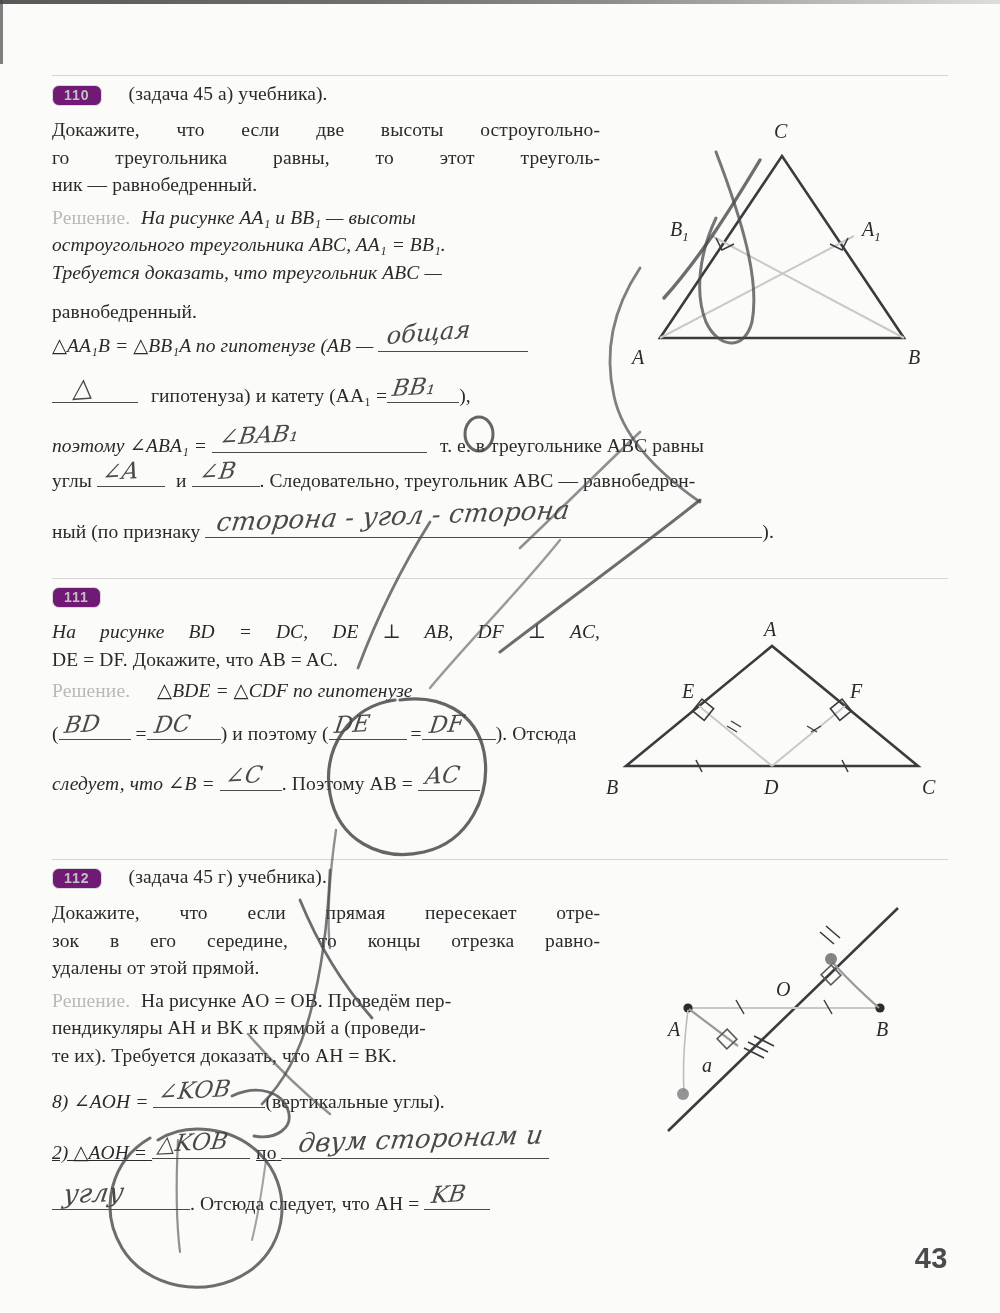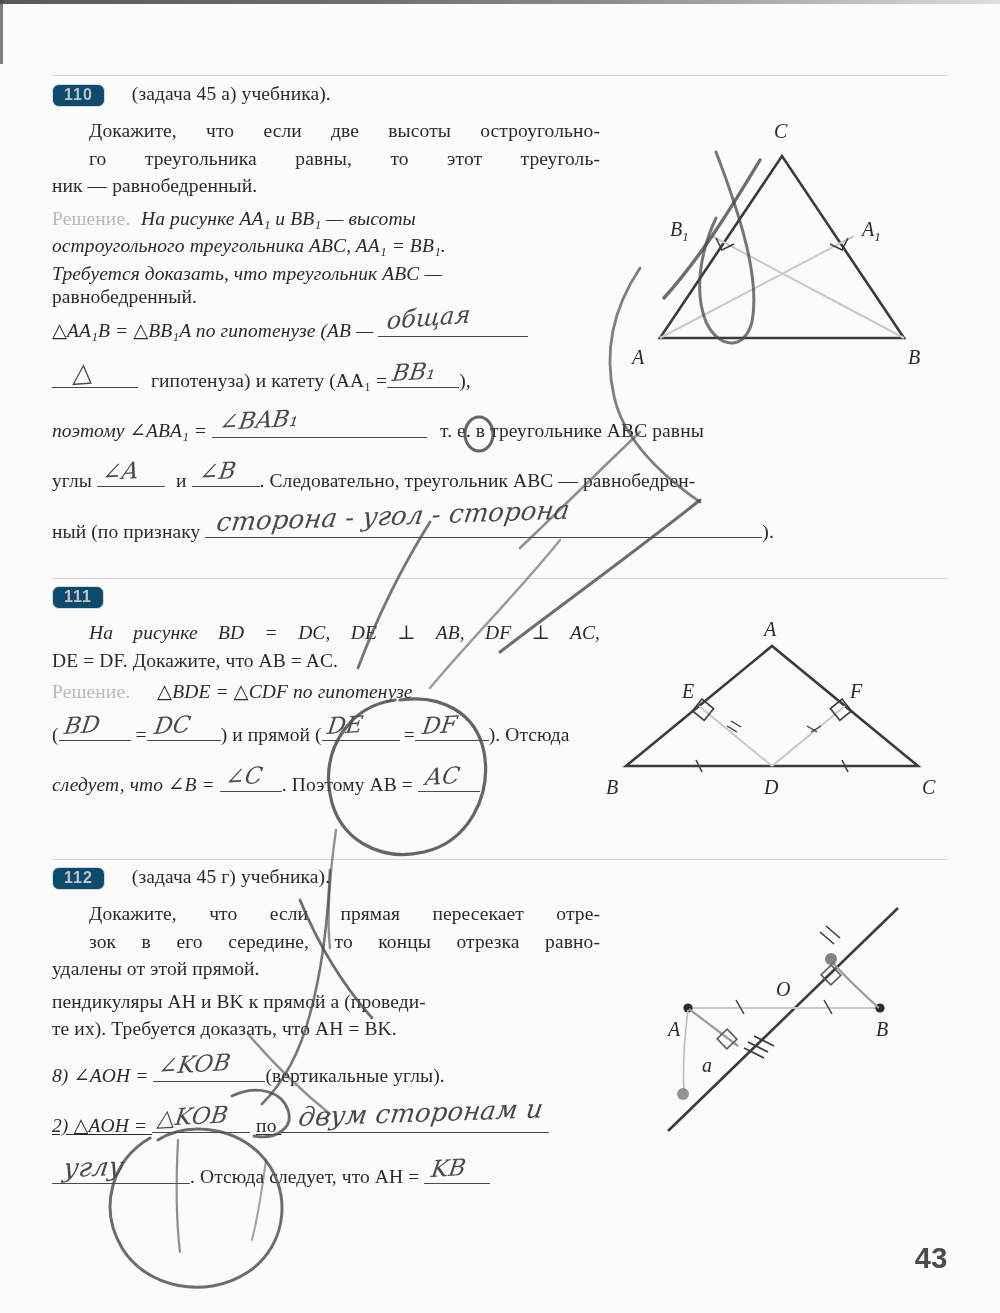--- a/index.html
+++ b/index.html
@@ -27,37 +27,37 @@
     background:#4a4a4a;opacity:.7;
   }
 
   
   .col-left{position:absolute;left:52px;width:548px;}
   .line{
     font-size:19.5px;line-height:1.0;
     letter-spacing:.1px;
     white-space:nowrap;
   }
-  .just{text-align:justify;text-align-last:justify;margin-left:37px;}
+  .just{text-align:justify;text-align-last:justify;}
   .nojust{text-align:left;text-align-last:left;}
   .mathit{font-style:italic;}
   .faded{color:#b9b9b9;}
   .sym{font-style:normal;}
 
   
   .prob-badge{
     display:inline-block;
     border:1.2px solid #d9d9d9;
     border-radius:7px;
     color:#c2c2c2;
     font-family:"Liberation Sans","DejaVu Sans",sans-serif;
-    font-size:16px;font-weight:700;
+    font-size:14px;font-weight:700;
     padding:2px 11px 3px 11px;
     letter-spacing:1px;
-    background:#0c4a6e;
+    background:#701a75;
   }
   .sep{
     position:absolute;height:1px;background:#d5d5d3;
   }
 
   
   .blank{
     display:inline-block;
     border-bottom:1.1px solid #4a4a4a;
     position:relative;
@@ -119,21 +119,21 @@
 
     <div class="line just" style="margin-bottom:8px;">Докажите, что если две высоты остроугольно-</div>
     <div class="line just" style="margin-bottom:8px;">го треугольника равны, то этот треуголь-</div>
     <div class="line nojust" style="margin-bottom:13px;">ник — равнобедренный.</div>
 
     <div class="line nojust" style="margin-bottom:8px;">
       <span class="faded">Решение.</span>
       <span style="display:inline-block;width:6px;"></span><span class="mathit">На рисунке AA₁ и BB₁ — высоты</span>
     </div>
     <div class="line nojust mathit" style="margin-bottom:8px;">остроугольного треугольника ABC, AA₁ = BB₁.</div>
-    <div class="line nojust mathit" style="margin-bottom:4px;text-align:right;">Требуется доказать, что треугольник ABC —</div>
+    <div class="line nojust mathit" style="margin-bottom:20px;text-align:right;">Требуется доказать, что треугольник ABC —</div>
     <div class="line nojust" style="margin-bottom:9px;">равнобедренный.</div>
 
     <div class="line nojust" style="margin-bottom:26px;position:relative;">
       <span class="mathit">△AA₁B = △BB₁A по гипотенузе (AB —</span>
       <span class="blank" style="width:150px;">
         <span class="hw hw-a" style="left:8px;bottom:3px;">общая</span>
       </span>
     </div>
 
     <div class="line nojust" style="margin-bottom:25px;position:relative;">
@@ -203,21 +203,21 @@
     <div class="line nojust" style="margin-bottom:18px;">
       <span class="faded">Решение.</span>
       <span style="display:inline-block;width:22px;"></span><span class="mathit">△BDE = △CDF      по     гипотенузе</span>
     </div>
 
     <div class="line nojust" style="margin-bottom:26px;">
       <span>(</span><span class="blank" style="width:72px;">
         <span class="hw hw-b" style="left:4px;bottom:2px;">BD</span>
       </span><span style="display:inline-block;width:5px;"></span><span>=</span><span class="blank" style="width:74px;">
         <span class="hw hw-b" style="left:6px;bottom:2px;">DC</span>
-      </span><span>) и прямой (</span><span class="blank" style="width:78px;">
+      </span><span>) и поэтому (</span><span class="blank" style="width:78px;">
         <span class="hw hw-b" style="left:4px;bottom:2px;">DE</span>
       </span><span style="display:inline-block;width:4px;"></span><span>=</span><span class="blank" style="width:74px;">
         <span class="hw hw-b" style="left:6px;bottom:2px;">DF</span>
       </span><span>). Отсюда</span>
     </div>
 
     <div class="line nojust">
       <span class="mathit">следует, что ∠B =</span>
       <span class="blank" style="width:62px;">
         <span class="hw hw-b" style="left:4px;bottom:2px;">∠C</span>
@@ -256,20 +256,24 @@
 
     <div class="line nojust" style="margin-bottom:14px;">
       <span class="prob-badge">112</span>
       <span style="display:inline-block;width:22px;"></span><span>(задача 45 г) учебника).</span>
     </div>
 
     <div class="line just" style="margin-bottom:8px;">Докажите, что если прямая пересекает отре-</div>
     <div class="line just" style="margin-bottom:8px;">зок в его середине, то концы отрезка равно-</div>
     <div class="line nojust" style="margin-bottom:13px;">удалены от этой прямой.</div>
 
+    <div class="line nojust" style="margin-bottom:8px;">
+      <span class="faded">Решение.</span>
+      <span style="display:inline-block;width:6px;"></span><span>На рисунке AO = OB. Проведём пер-</span>
+    </div>
     <div class="line nojust" style="margin-bottom:8px;">пендикуляры AH и BK к прямой a (проведи-</div>
     <div class="line nojust" style="margin-bottom:22px;">те их). Требуется доказать, что AH = BK.</div>
 
     <div class="line nojust" style="margin-bottom:26px;">
       <span class="mathit">8) ∠AOH =</span>
       <span class="blank" style="width:112px;">
         <span class="hw hw-b" style="left:4px;bottom:3px;">∠KOB</span>
       </span><span>(вертикальные углы).</span>
     </div>
 

